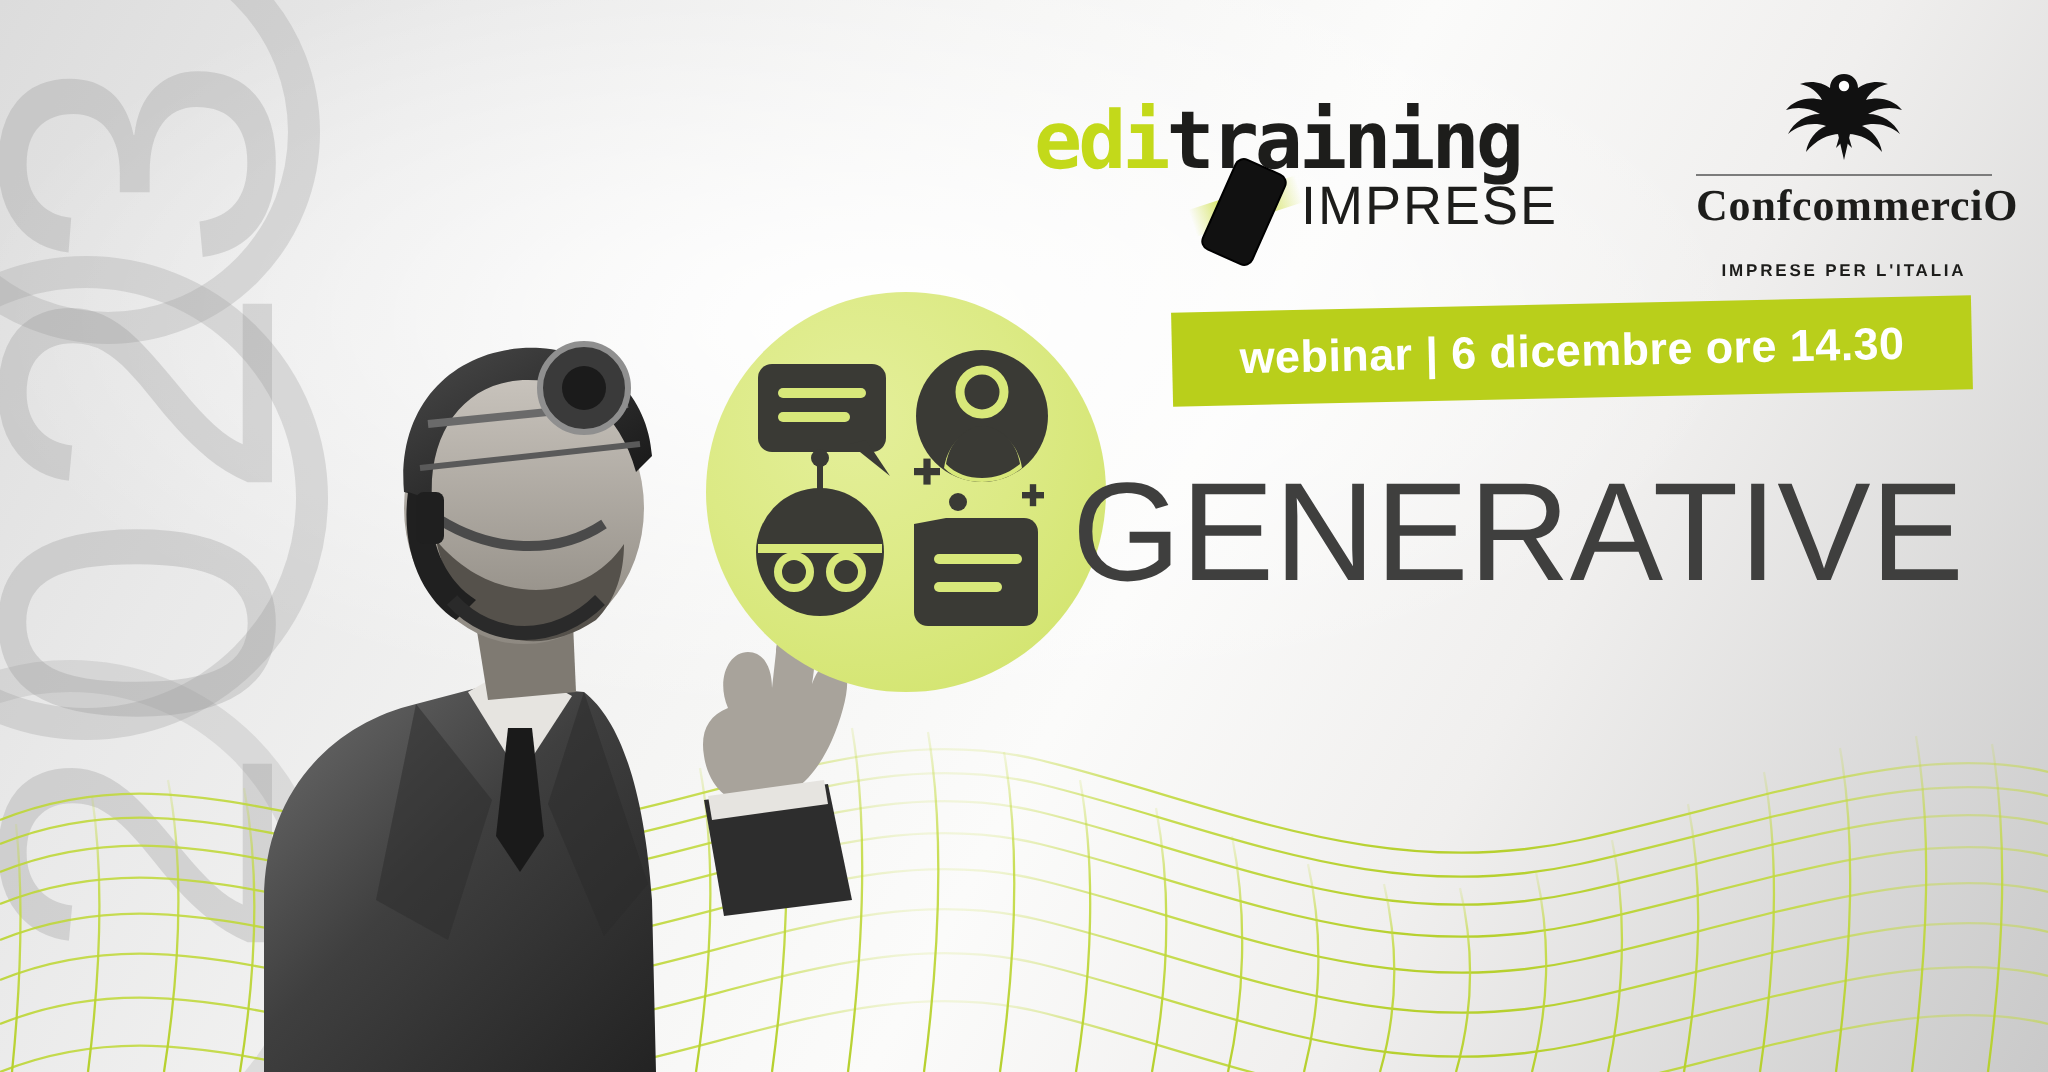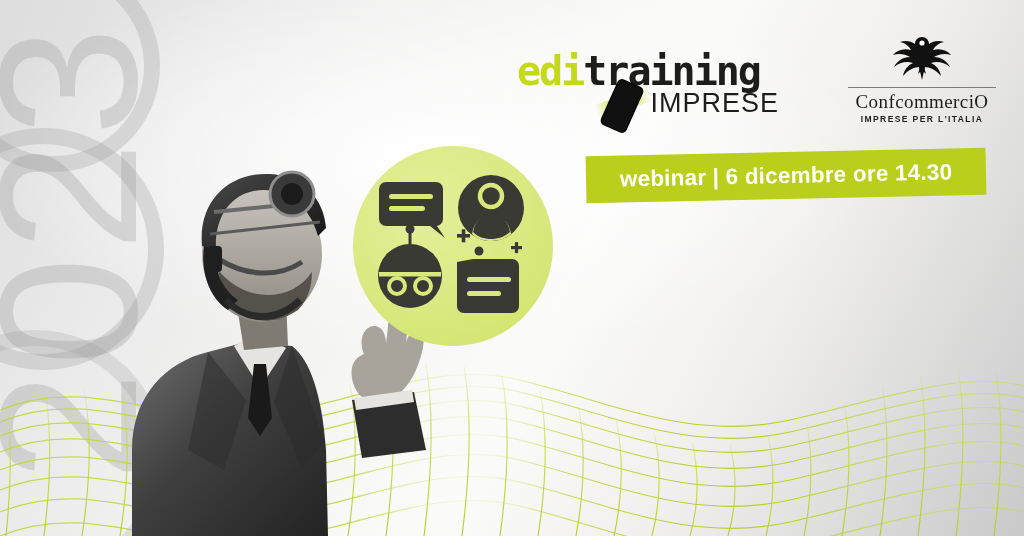--- a/index.html
+++ b/index.html
@@ -109,32 +109,33 @@
   #logo-confcommercio{
     position:absolute;left:848px;top:34px;width:148px;height:92px;
     text-align:center;
   }
   #eagle{display:block;margin:0 auto;}
   #conf-rule{
     width:148px;height:1px;background:#7c7c7c;margin:3px 0 4px 0;
   }
   #conf-name{
     font-family:"Liberation Serif", serif;
-    font-size:19px;
+    font-size:22px;
     letter-spacing:.4px;
     color:#1d1d1b;
     line-height:1;
+    font-weight:bold;
   }
   #conf-sub{
     font-family:"Liberation Sans", sans-serif;
     font-size:8.5px;
     font-weight:700;
     letter-spacing:1.4px;
     color:#1d1d1b;
-    margin-top:3px;
+    margin-top:16px;
   }
 
   
   #webinar-banner{
     position:absolute;
     left:586px;top:152px;
     width:400px;height:47px;
     background:#b9cf1b;
     transform:rotate(-1.25deg);
     display:flex;align-items:center;justify-content:center;
@@ -350,15 +351,16 @@
     <div id="conf-rule"></div>
     <div id="conf-name">ConfcommerciO</div>
     <div id="conf-sub">IMPRESE PER L'ITALIA</div>
   </div>
 
   <div id="webinar-banner">
     <span id="webinar-text">webinar | 6 dicembre ore 14.30</span>
   </div>
 
   <div id="headline-block">
+    <div class="headline-line">GENERATIVE</div>
   </div>
 
 </div>
 
 </body></html>

